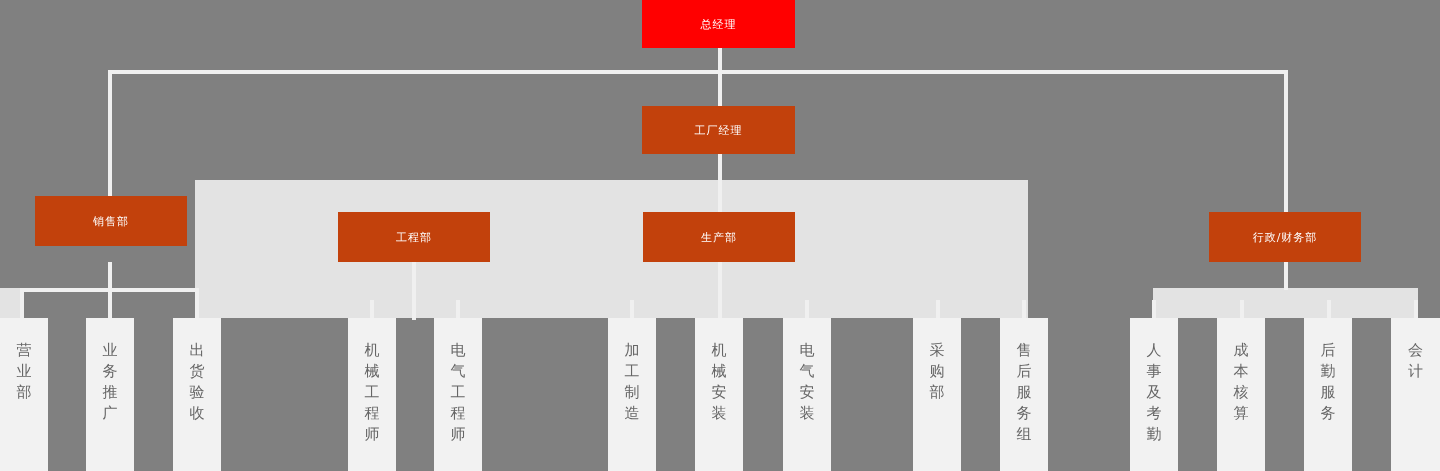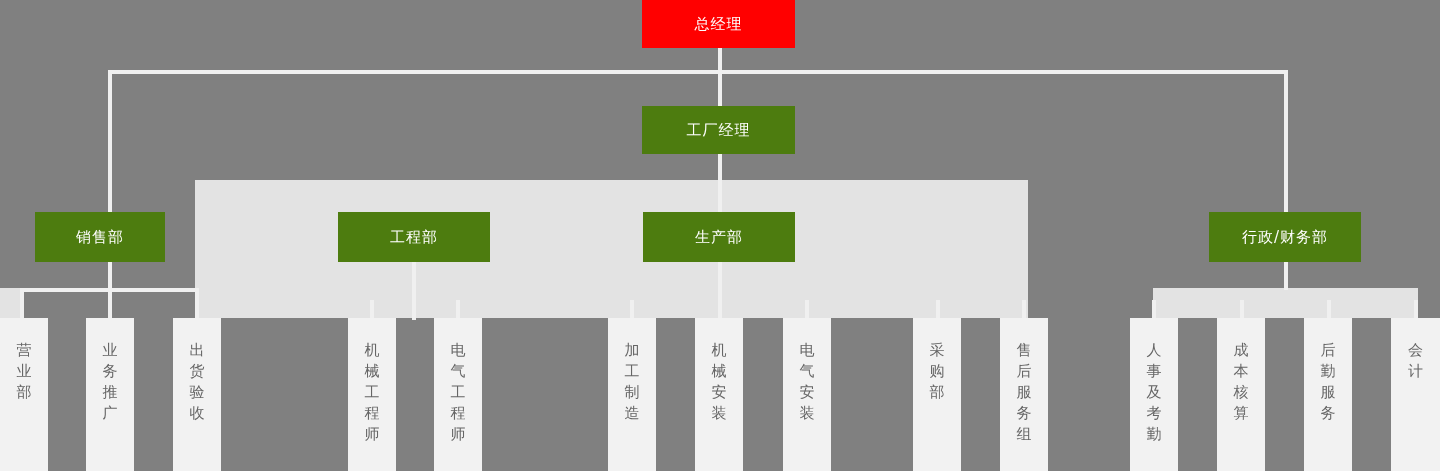--- a/index.html
+++ b/index.html
@@ -18,27 +18,27 @@
   
   .conn{position:absolute;background:#f0f0f0;}
   .conn.v{width:4px;}
   .conn.h{height:4px;}
 
   
   .node{
     position:absolute;
     display:flex;align-items:center;justify-content:center;
     color:#ffffff;
-    font-size:15px;
+    font-size:11px;
     letter-spacing:1px;
     white-space:nowrap;
     box-sizing:border-box;
   }
   .node.red{background:#ff0000;}
-  .node.blue{background:#4d7c0f;}
+  .node.blue{background:#c2410c;}
 
   
   .leaf{
     position:absolute;
     display:flex;
     flex-direction:column;
     align-items:center;
     color:#666666;
     font-size:15px;
     line-height:21px;
@@ -107,21 +107,21 @@
   <div class="leaf-panel" style="left:1391px;top:318px;width:49px;height:153px;"></div>
 
   <div class="node red" style="left:642px;top:0px;width:153px;height:48px;">
     <span>总经理</span>
   </div>
 
   <div class="node blue" style="left:642px;top:106px;width:153px;height:48px;">
     <span>工厂经理</span>
   </div>
 
-  <div class="node blue" style="left:35px;top:212px;width:130px;height:50px;">
+  <div class="node blue" style="left:35px;top:196px;width:152px;height:50px;">
     <span>销售部</span>
   </div>
 
   <div class="node blue" style="left:338px;top:212px;width:152px;height:50px;">
     <span>工程部</span>
   </div>
 
   <div class="node blue" style="left:1209px;top:212px;width:152px;height:50px;">
     <span>行政/财务部</span>
   </div>

